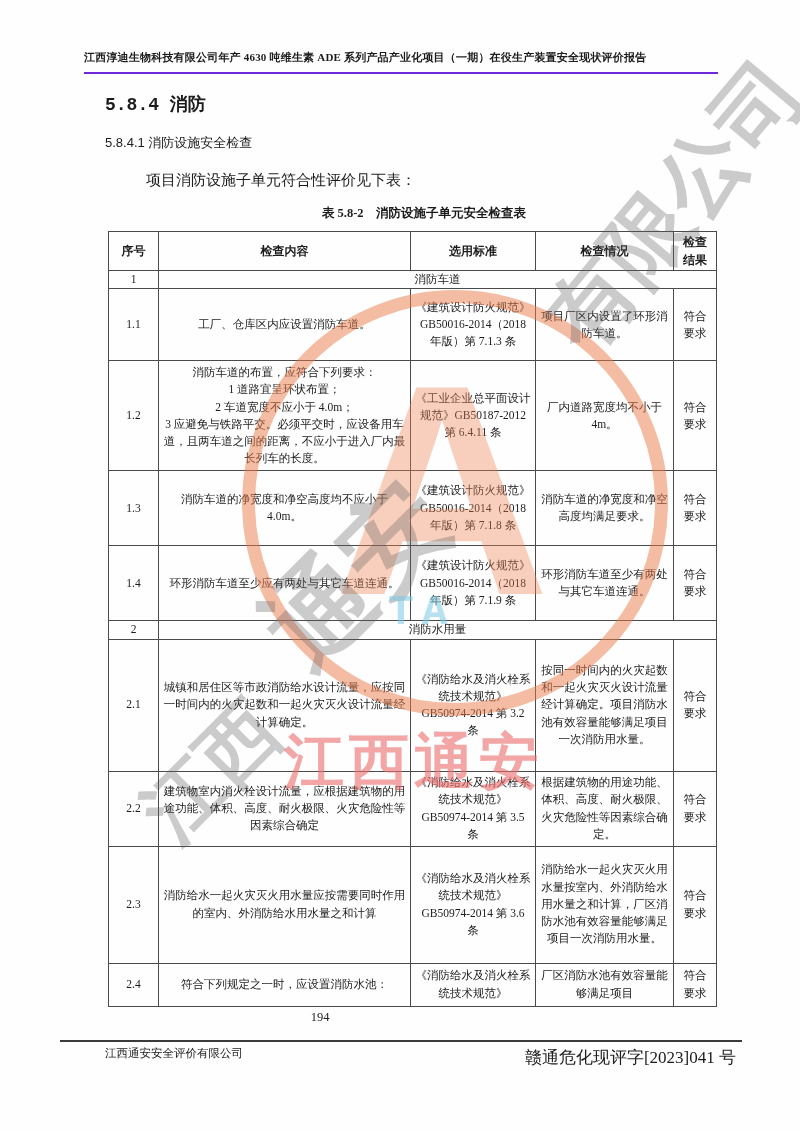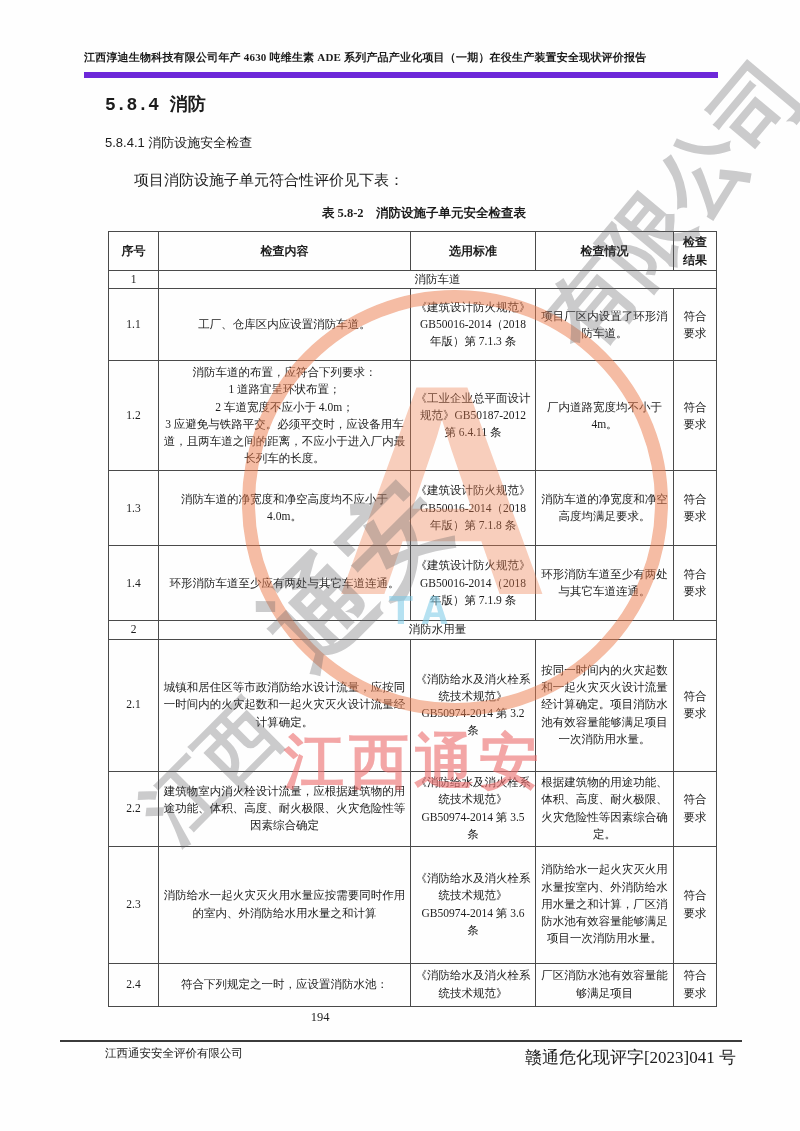--- a/index.html
+++ b/index.html
@@ -9,27 +9,27 @@
     margin:0 auto;
     background:#fefefe;
     overflow:hidden;
     font-family:"Liberation Serif", serif;
     color:#1c1c1c;
   }
   
   .doc-header{
     position:absolute;top:50px;left:84px;width:634px;
     font-size:11px;font-weight:bold;letter-spacing:.2px;
-    padding-bottom:7px;border-bottom:6px solid #6d28d9;
+    padding-bottom:7px;border-bottom:2px solid #6d28d9;
     text-align:left;white-space:nowrap;
   }
   
   .h1{position:absolute;top:92px;left:105px;font-size:18px;font-weight:bold;font-family:Liberation Mono, monospace;}
   .h2{position:absolute;top:134px;left:105px;font-size:13px;font-weight:normal;font-family:"Liberation Sans",sans-serif;}
-  .intro{position:absolute;top:171px;left:134px;font-size:15px;}
+  .intro{position:absolute;top:171px;left:146px;font-size:15px;}
   .caption{position:absolute;top:205px;left:120px;width:608px;text-align:center;font-size:12.5px;font-weight:bold;}
   
   .check-table{
     position:absolute;top:231px;left:108px;width:608px;
     border-collapse:collapse;table-layout:fixed;
     font-size:11.5px;line-height:1.5;
   }
   .check-table td,.check-table th{
     border:1px solid #4a4a4a;
     padding:1px 4px;

